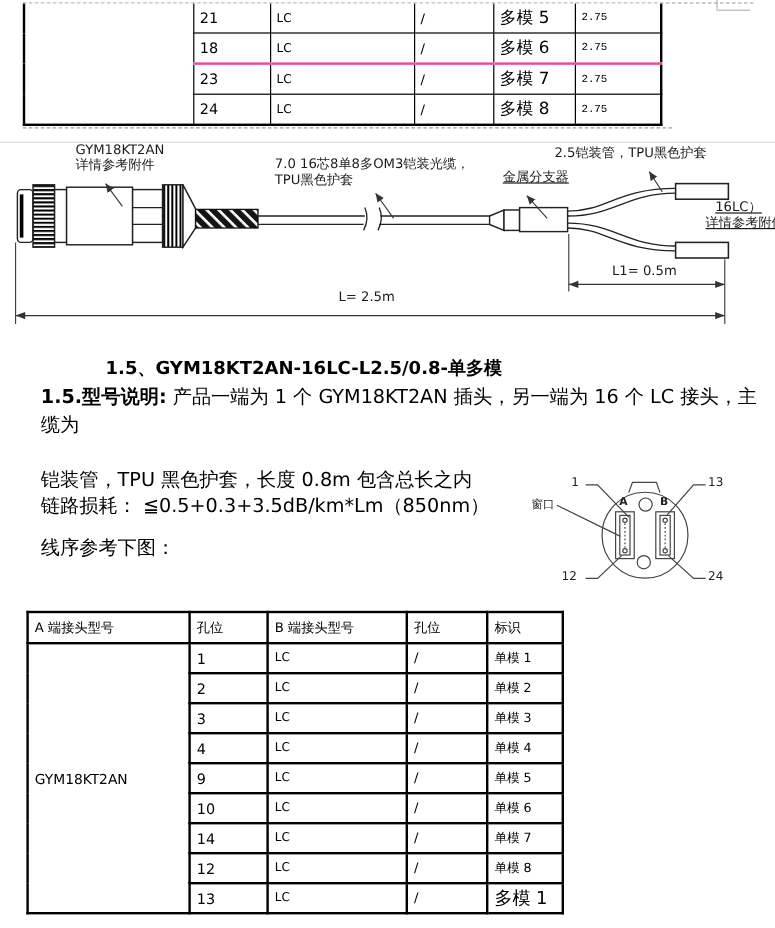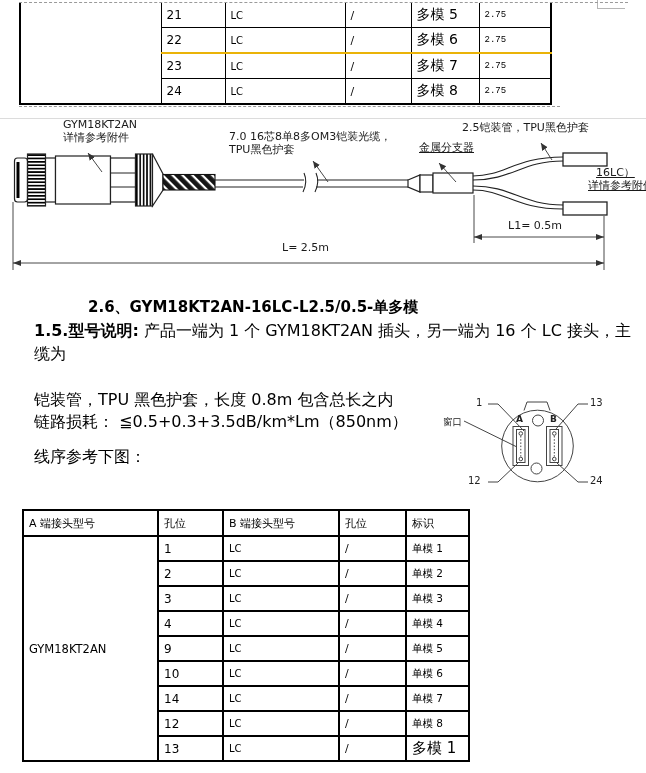--- a/index.html
+++ b/index.html
@@ -11,21 +11,21 @@
   .dash{position:absolute;border-top:1px dashed #9a9a9a;height:0;}
   .dash-top{left:19px;top:2px;width:609px;}
   .dash-bottom{left:19px;top:106px;width:541px;}
   .fig-hairline{position:absolute;left:0;top:118px;width:646px;height:1px;background:#dcdcdc;}
   
   table{border-collapse:collapse;table-layout:fixed;position:absolute;background:#fff;}
   td{overflow:hidden;white-space:nowrap;}
   .t-top{left:19px;top:3px;width:531px;border:2px solid #000;border-top:none;}
   .t-top td{border:1px solid #000;height:24px;padding:0 0 0 5px;vertical-align:middle;}
   .t-top tr.r0 td{border-top:none;}
-  .t-top td.thick{border-top:2px solid #eab308;}
+  .t-top td.thick{border-top:2px solid #ec4899;}
   .c-no{font-size:12px;}
   .c-lc{font-size:10px;}
   .c-sl{font-size:11px;}
   .c-mm{font-size:14px;}
   .c-len{font-size:9px;font-family:"Liberation Mono","DejaVu Sans Mono",monospace;}
   .t-bottom{left:22px;top:509px;width:446px;}
   .t-bottom td{border:2px solid #000;padding:0 0 0 5px;vertical-align:middle;}
   .t-bottom tr.hdr td{height:24px;font-size:11px;margin-left:41px;}
   .t-bottom tr.row td{height:23px;}
   .h-big{font-size:13px;}
@@ -40,32 +40,32 @@
   .heading{position:absolute;left:88px;top:298px;font-size:15px;font-weight:bold;white-space:nowrap;}
   .bold{font-weight:bold;}
   
   .fl{position:absolute;font-size:11px;line-height:13px;white-space:nowrap;color:#1a1a1a;}
   .lbl-plug{left:63px;top:118px;}
   .lbl-cable{left:229px;top:130px;}
   .lbl-branch{left:462px;top:121px;}
   .lbl-splitter{left:419px;top:141px;text-decoration:underline;}
   .lbl-lc{left:588px;top:166px;text-decoration:underline;}
   .lbl-lc .ind{margin-left:8px;}
-  .lbl-l1{left:508px;top:219px;width:84px;text-align:left;}
+  .lbl-l1{left:480px;top:219px;width:84px;text-align:right;}
   .lbl-l{left:282px;top:241px;}
   .cable-svg{position:absolute;left:0;top:110px;}
   
   .pin-wrap{position:absolute;left:440px;top:390px;width:206px;height:118px;}
   .pin-svg{position:absolute;left:0;top:0;}
   .pl{position:absolute;font-size:10px;line-height:11px;color:#222;white-space:nowrap;}
   .pl-1{left:36px;top:7px;}
   .pl-13{left:150px;top:7px;}
   .pl-12{left:28px;top:85px;}
   .pl-24{left:150px;top:85px;}
-  .pl-win{left:3px;top:26px;font-size:9.5px;}
+  .pl-win{left:3px;top:26px;font-size:9.5px;font-family:Liberation Serif, serif;}
   .pl-a{left:76px;top:24px;font-size:9px;font-weight:bold;}
   .pl-b{left:110px;top:24px;font-size:9px;font-weight:bold;}
 </style>
 </head>
 <body>
 
 <div class="page">
 
   <div class="corner-v"></div>
   <div class="corner-h"></div>
@@ -85,21 +85,21 @@
     <tbody>
       <tr class="r0">
         <td class="c-empty" rowspan="4"></td>
         <td class="c-no">21</td>
         <td class="c-lc">LC</td>
         <td class="c-sl">/</td>
         <td class="c-mm">多模 5</td>
         <td class="c-len">2.75</td>
       </tr>
       <tr>
-        <td class="c-no">22</td>
+        <td class="c-no">18</td>
         <td class="c-lc">LC</td>
         <td class="c-sl">/</td>
         <td class="c-mm">多模 6</td>
         <td class="c-len">2.75</td>
       </tr>
       <tr>
         <td class="c-no thick">23</td>
         <td class="c-lc thick">LC</td>
         <td class="c-sl thick">/</td>
         <td class="c-mm thick">多模 7</td>
@@ -196,21 +196,21 @@
   </div>
   <div class="fl lbl-branch">2.5铠装管，TPU黑色护套</div>
   <div class="fl lbl-splitter">金属分支器</div>
   <div class="fl lbl-lc">
     <div class="ind">16LC）</div>
     <div>详情参考附件</div>
   </div>
   <div class="fl lbl-l1">L1= 0.5m</div>
   <div class="fl lbl-l">L=  2.5m</div>
 
-  <div class="heading">2.6、GYM18KT2AN-16LC-L2.5/0.5-单多模</div>
+  <div class="heading">1.5、GYM18KT2AN-16LC-L2.5/0.8-单多模</div>
   <div class="line" style="top:322px;">
     <span class="bold">1.5.型号说明:</span><span> 产品一端为 1 个 GYM18KT2AN 插头，另一端为 16 个 LC 接头，主</span>
   </div>
   <div class="line" style="top:345px;">缆为</div>
   <div class="line" style="top:391px;">铠装管，TPU 黑色护套，长度 0.8m 包含总长之内</div>
   <div class="line" style="top:413px;">链路损耗： ≦0.5+0.3+3.5dB/km*Lm（850nm）</div>
   <div class="line" style="top:448px;">线序参考下图：</div>
 
   <div class="pin-wrap">
     <svg class="pin-svg" width="206" height="118" viewBox="0 0 206 118">

